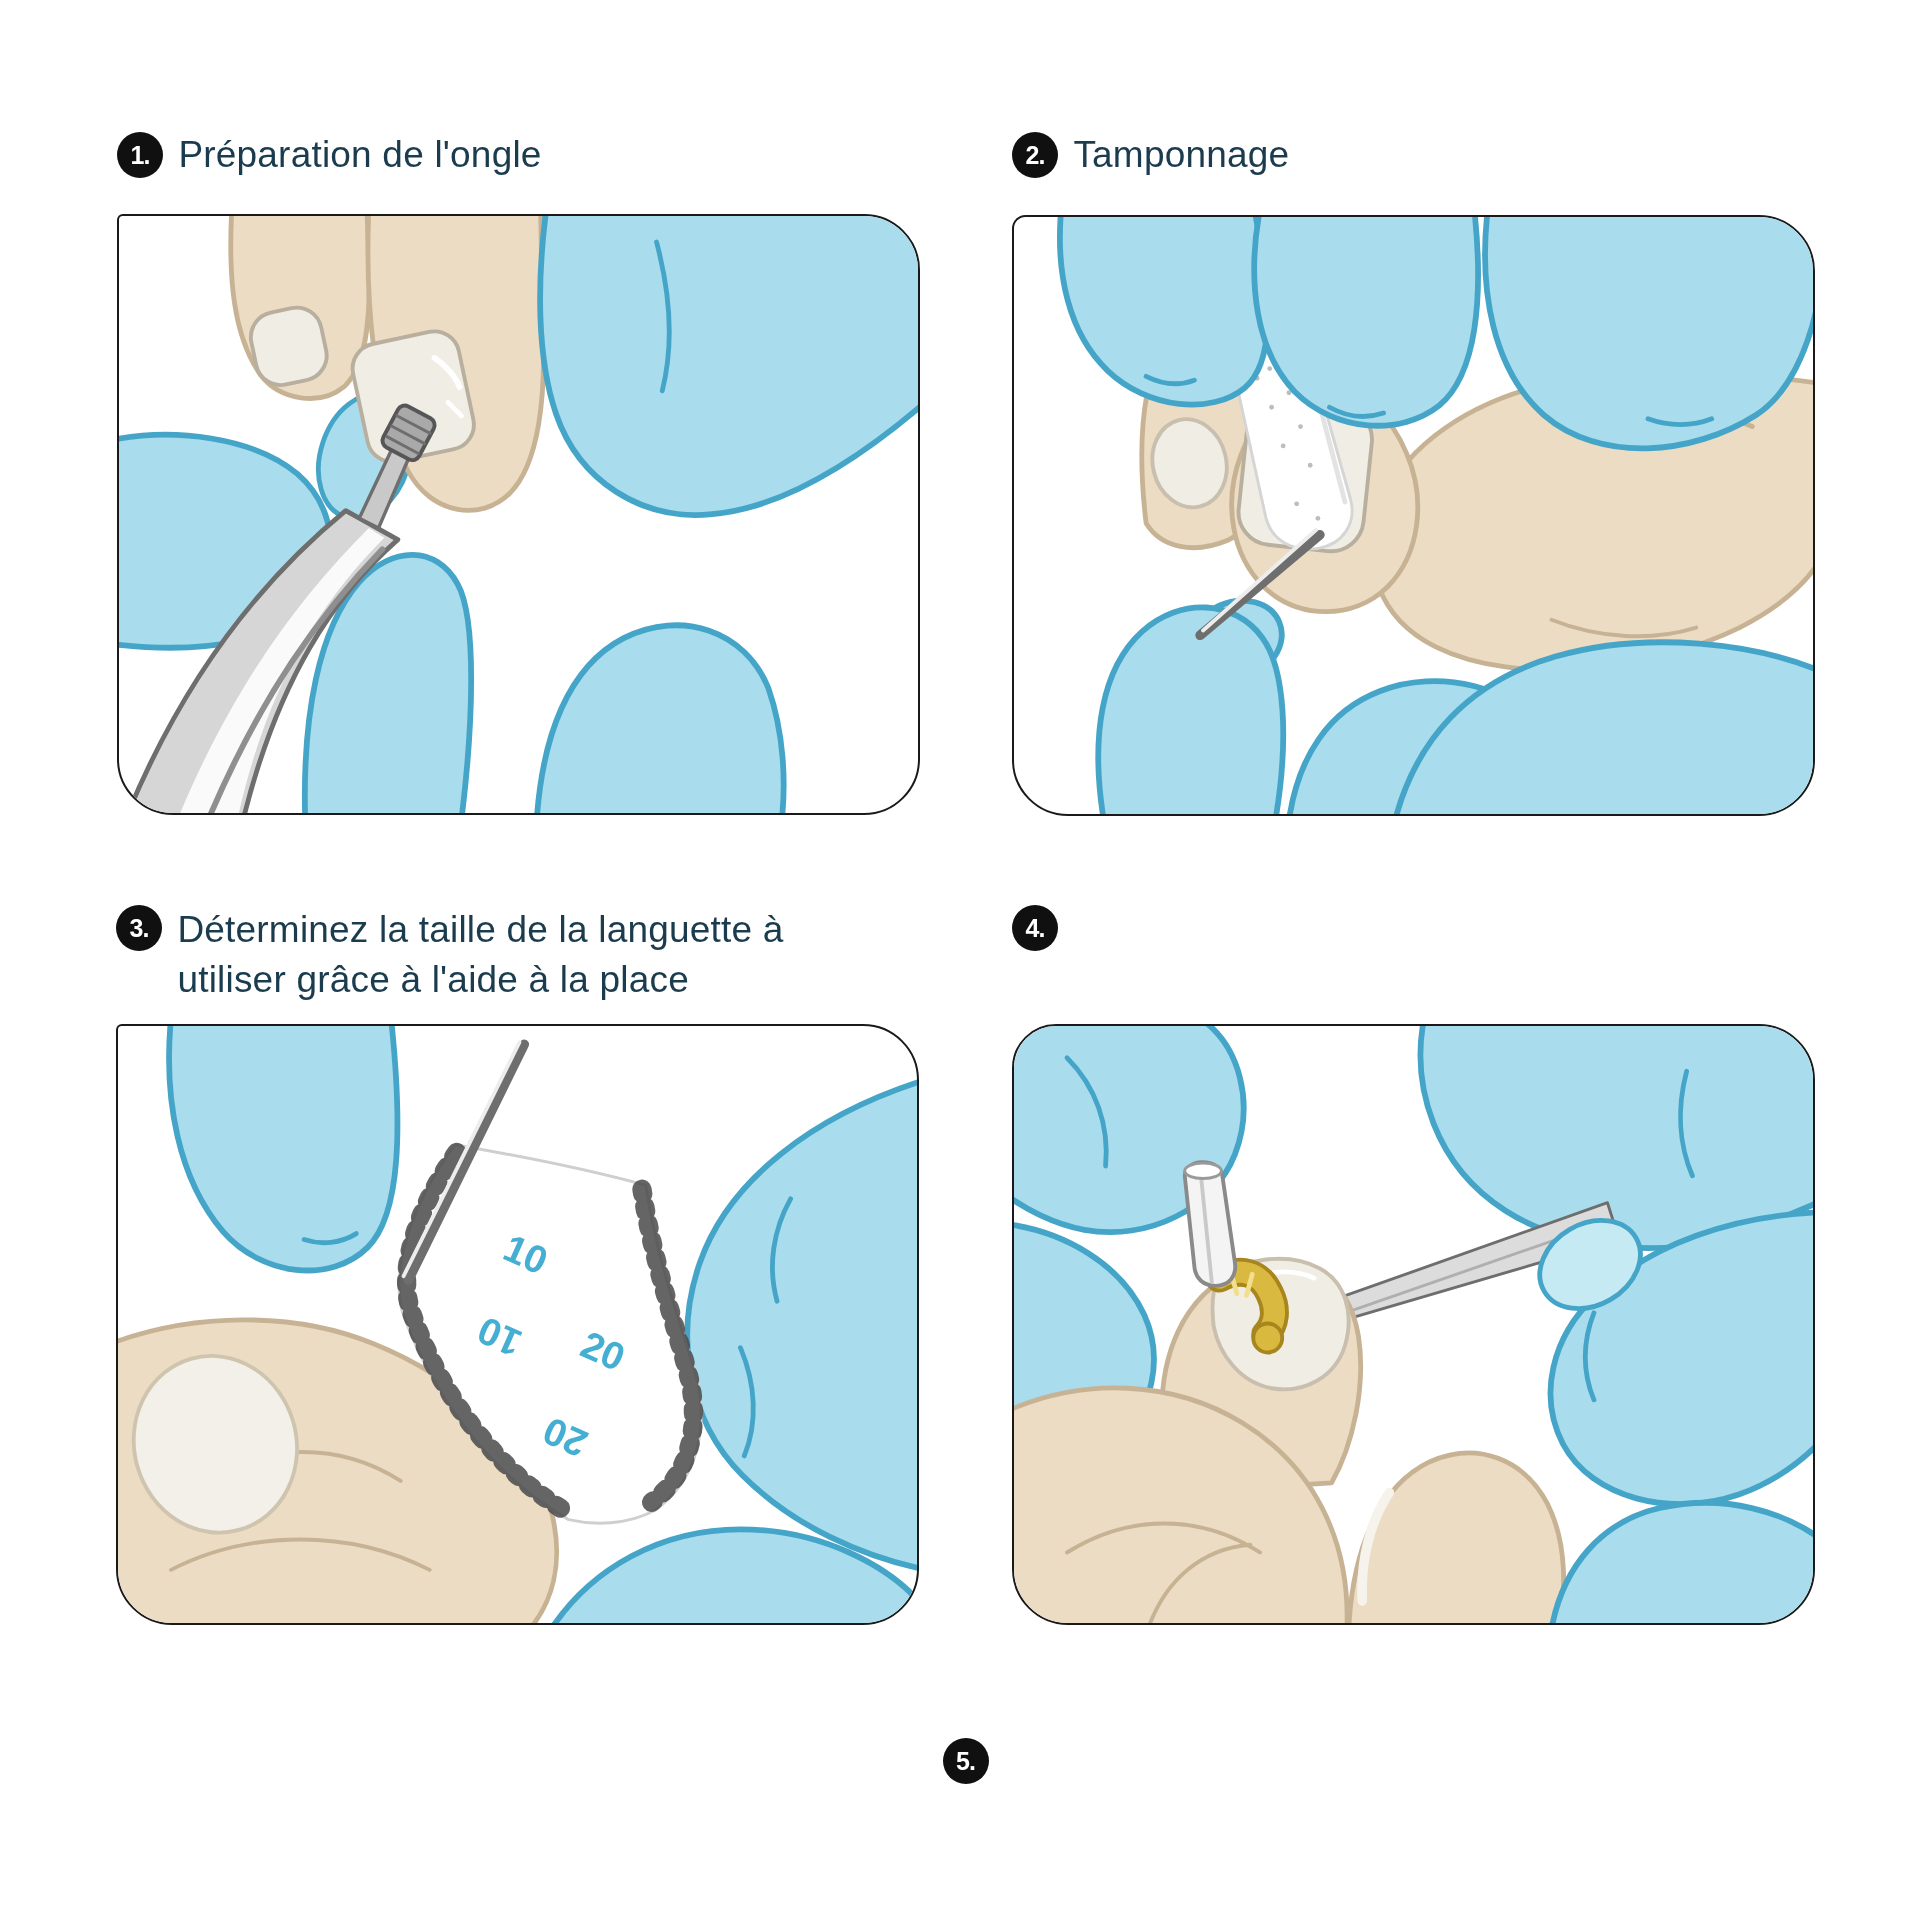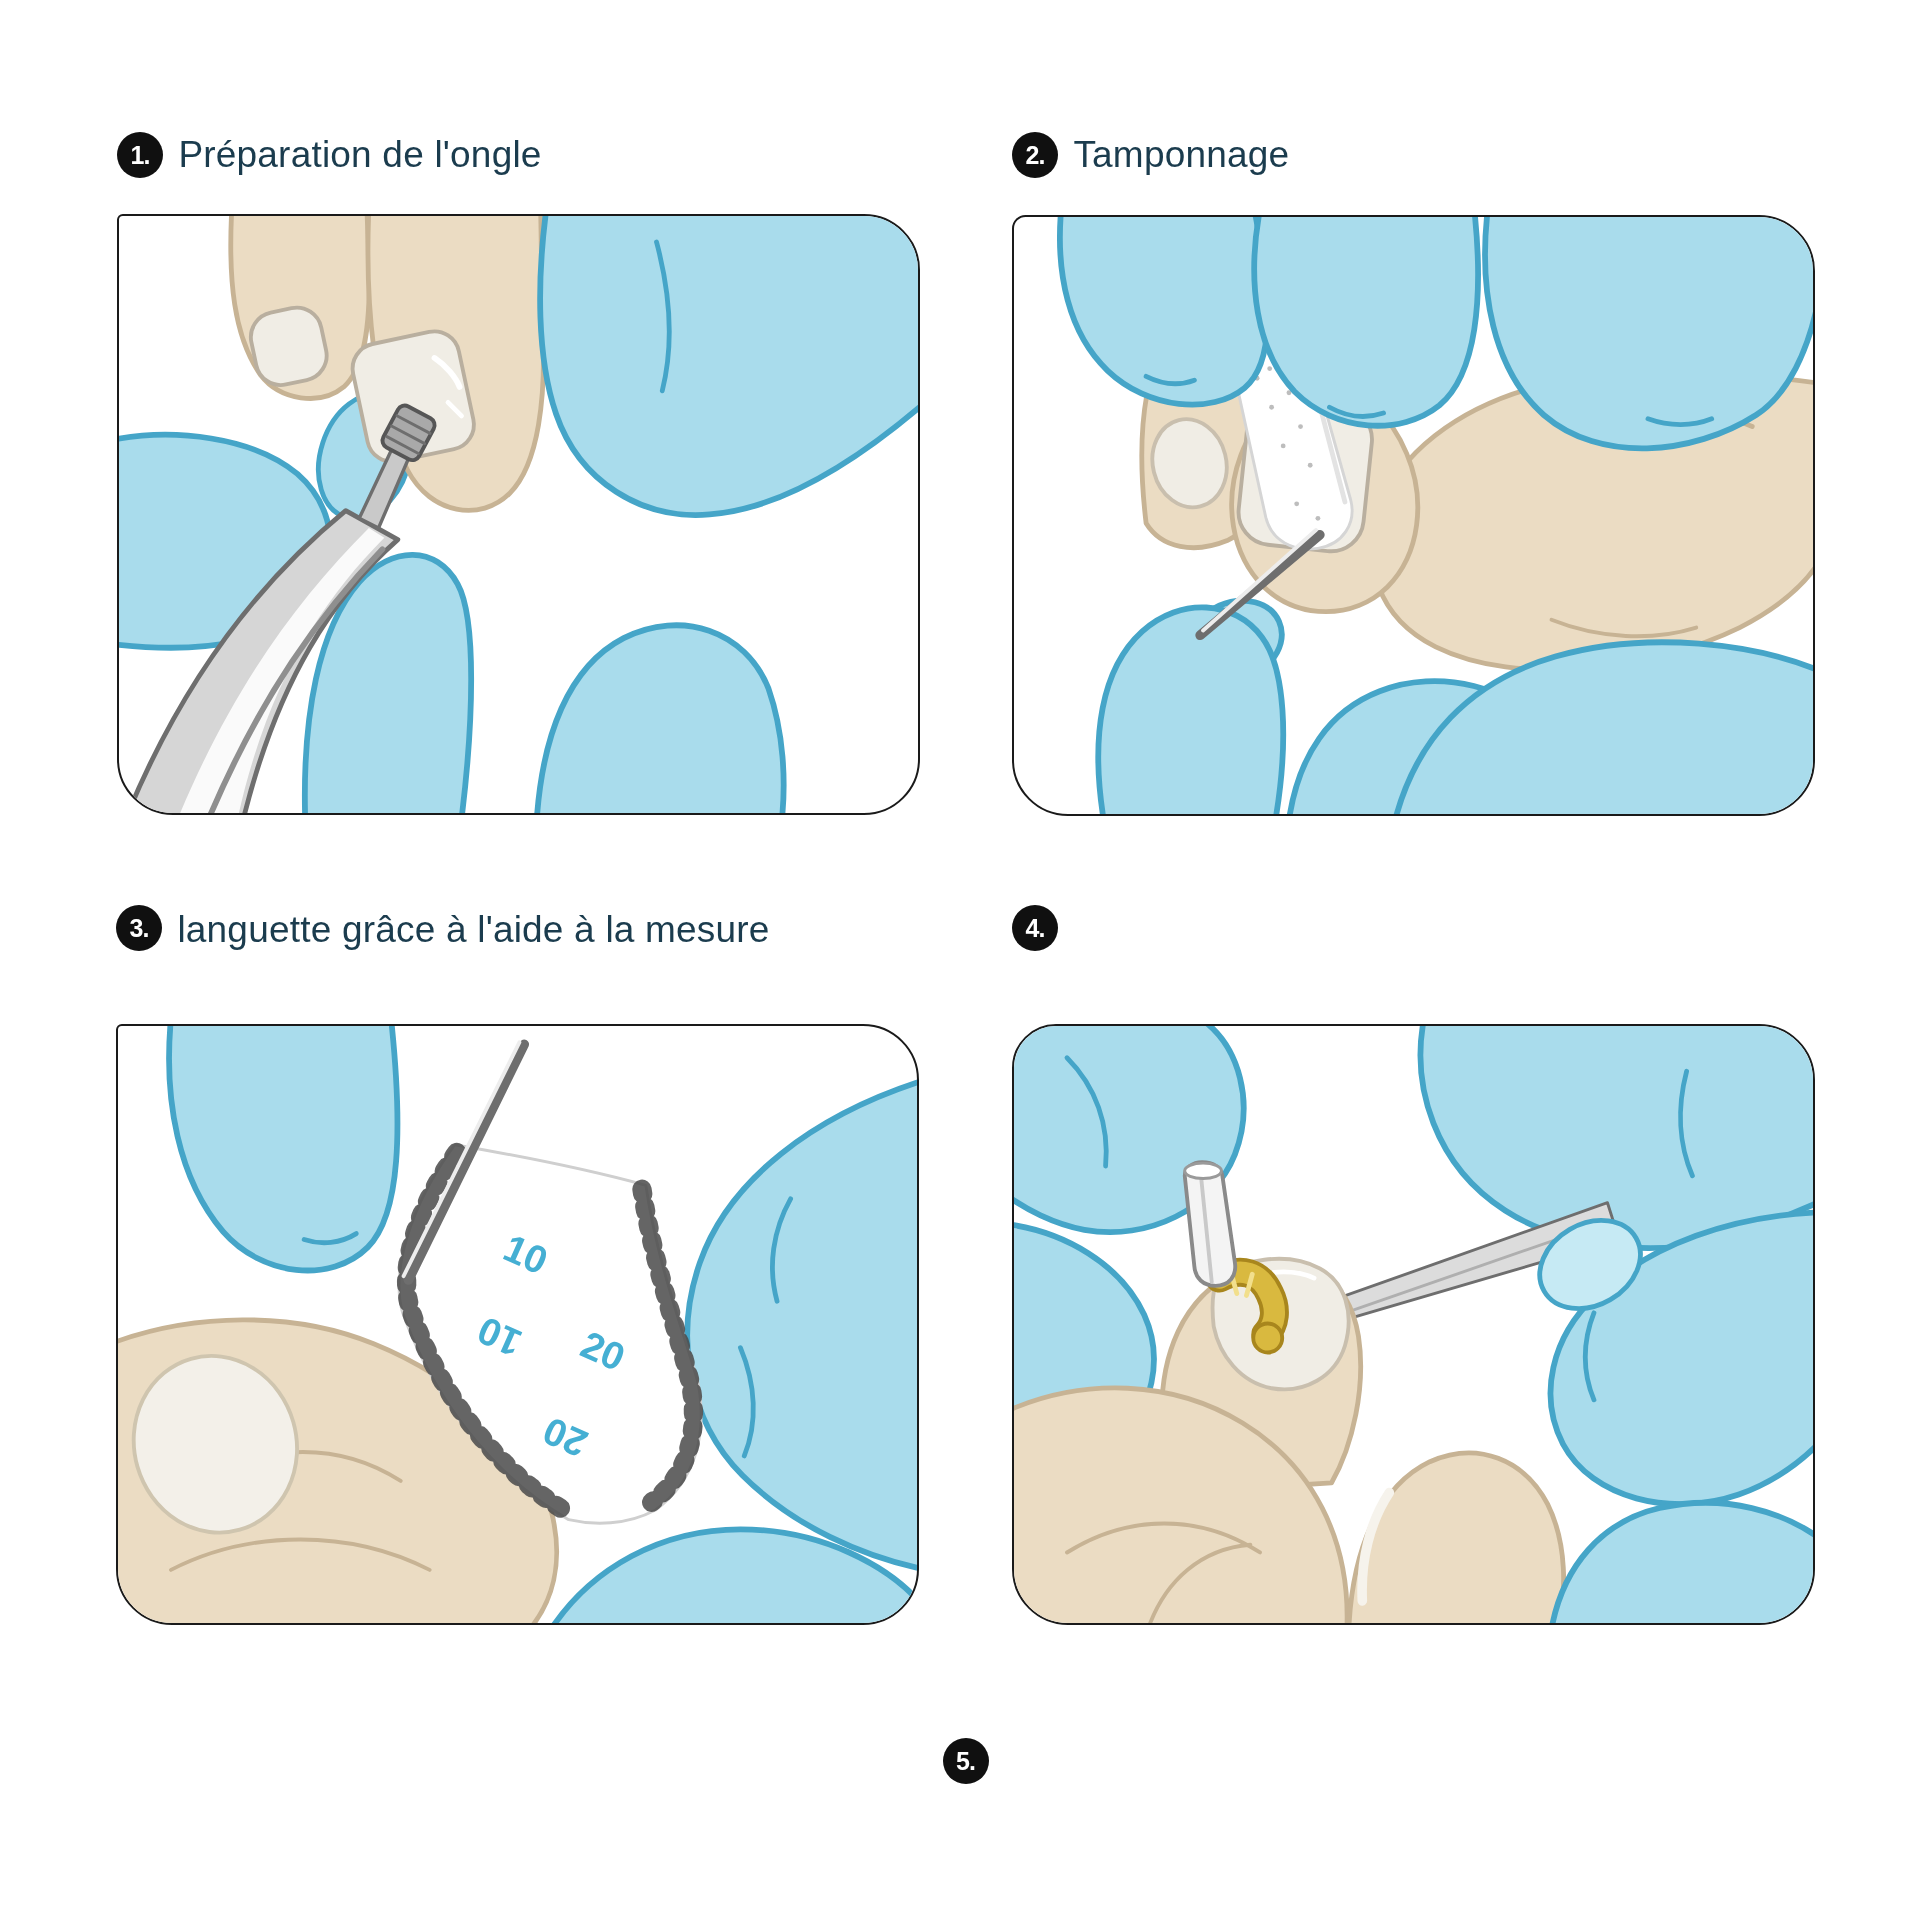--- a/index.html
+++ b/index.html
@@ -45,21 +45,22 @@
   </div>
 
   <div class="step-head" id="head-2">
     <div class="badge">2.</div>
     <div class="step-title">Tamponnage</div>
   </div>
 
   <div class="step-head" id="head-3">
     <div class="badge">3.</div>
     <div class="step-title">
-      <span class="line">languette grâce à l'aide à la mesure</span>
+      <span class="line">Déterminez la taille de la languette à</span>
+      <span class="line">utiliser grâce à l'aide à la place</span>
     </div>
   </div>
 
   <div class="step-head" id="head-4">
     <div class="badge">4.</div>
   </div>
 
   <div class="card" id="panel-1">
     <svg viewBox="0 0 832 622" preserveAspectRatio="none">
       <g stroke-linecap="round" stroke-linejoin="round">

